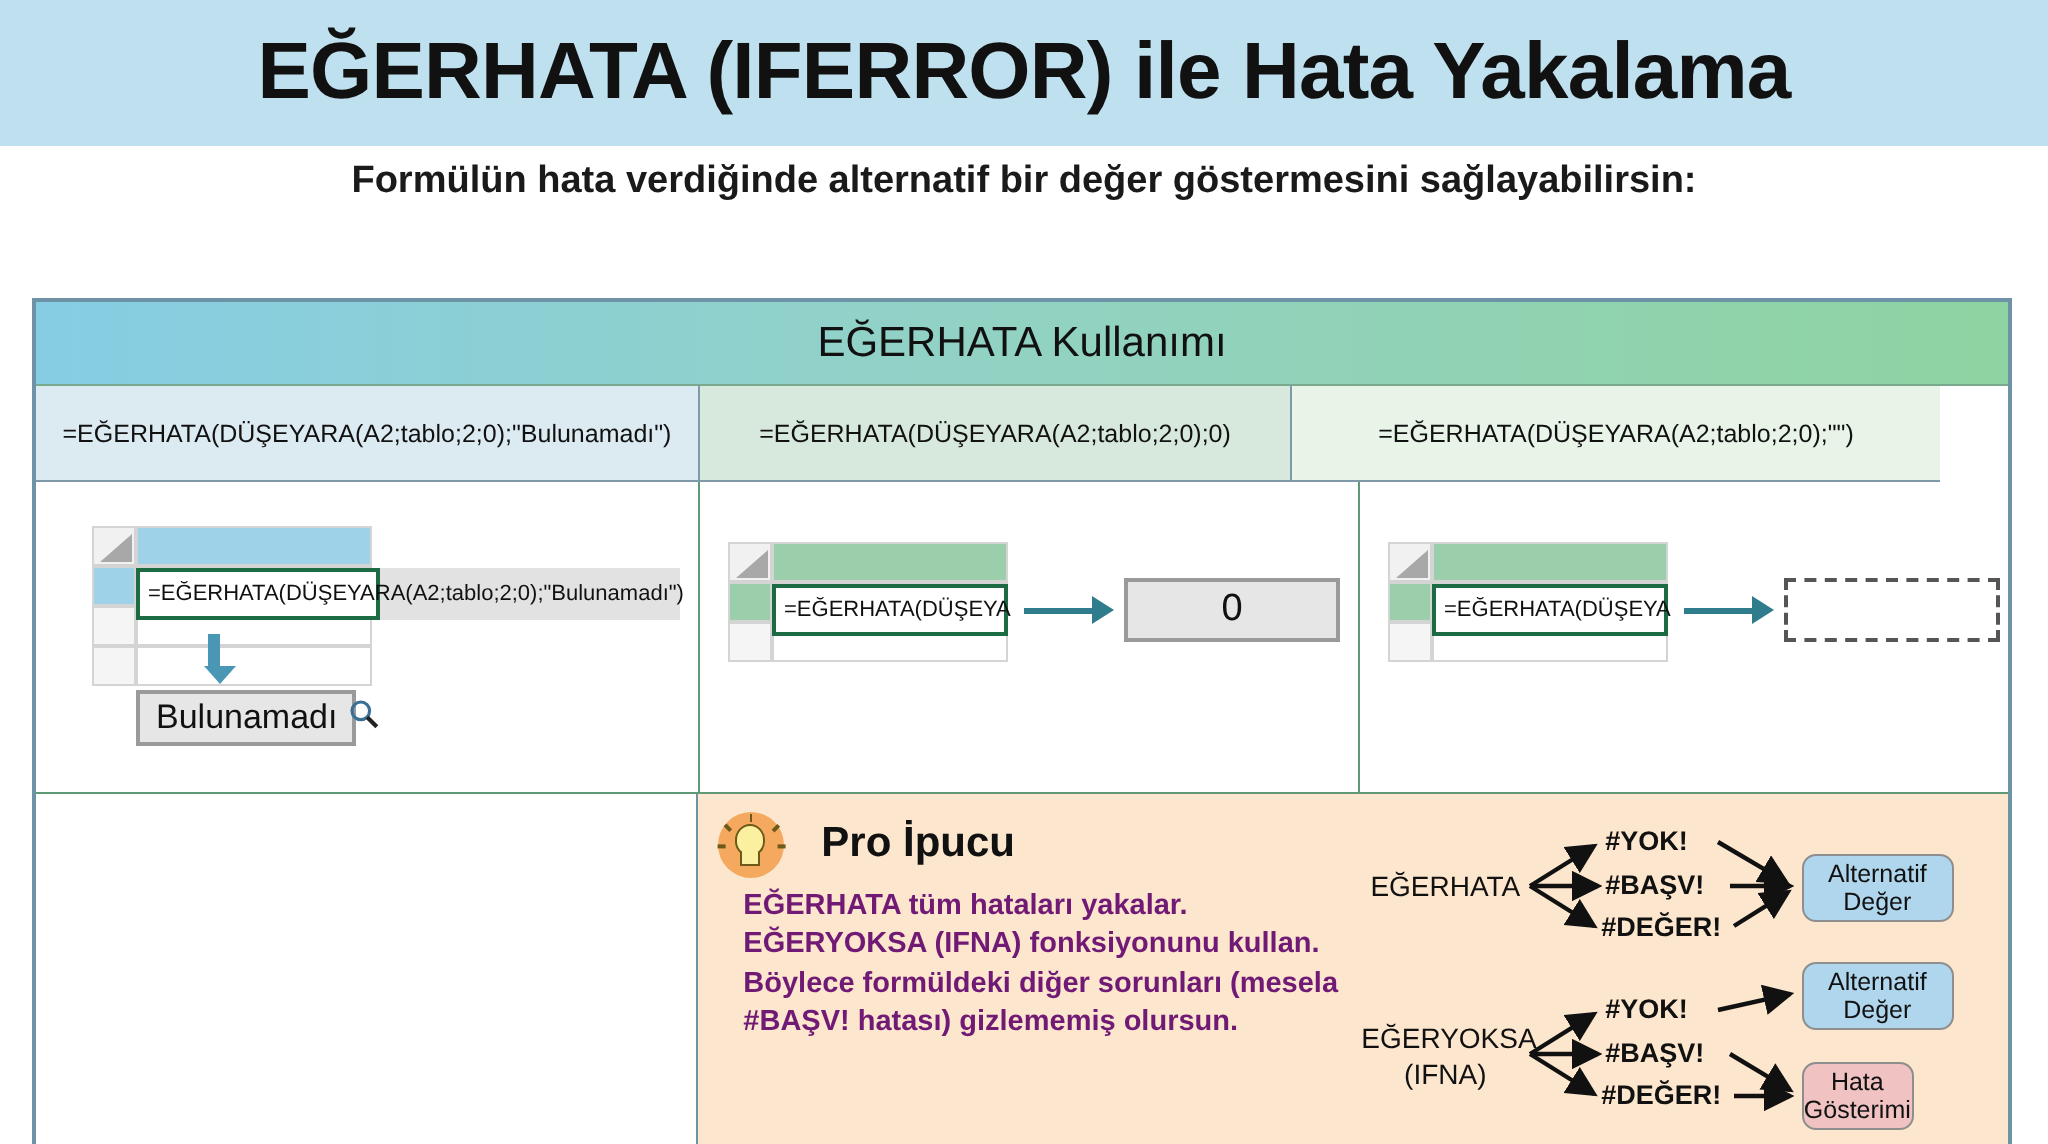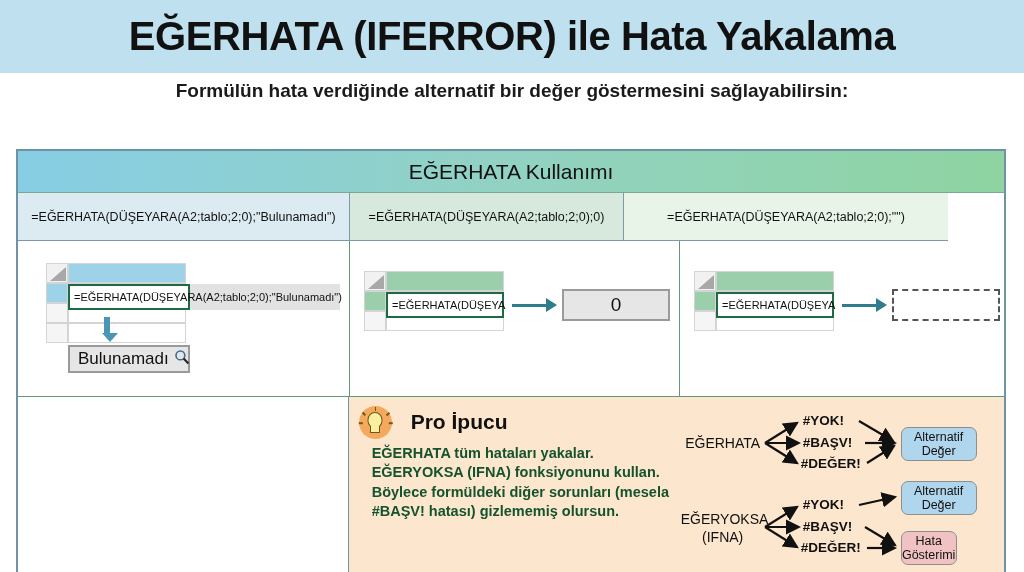--- a/index.html
+++ b/index.html
@@ -91,21 +91,21 @@
     font-size: 12.5px;
     color: #111111;
     box-sizing: border-box;
     border-right: 1px solid #7e9aa8;
     border-bottom: 1px solid #7e9aa8;
     text-align: center;
     padding: 0 4px;
     white-space: nowrap;
   }
   .formula-cell.c1 { width: 332px; background: #dceaf2; }
-  .formula-cell.c2 { width: 274px; background: #d7e9dc; }
+  .formula-cell.c2 { width: 296px; background: #d7e9dc; }
   .formula-cell.c3 { width: 324px; background: #e7f4e7; border-right: none; }
 
   
   .panels {
     position: absolute;
     left: 0; top: 90px;
     width: 100%;
     height: 156px;
     display: flex;
   }
@@ -297,21 +297,21 @@
   }
   .tip-title {
     font-size: 21px;
     font-weight: bold;
     color: #111111;
   }
   .tip-body {
     padding: 5px 0 0 23px;
     font-size: 14.5px;
     font-weight: bold;
-    color: #14532d;
+    color: #701a75;
     line-height: 1.33;
     width: 325px;
   }
 
   
   .flow-diagram {
     position: absolute;
     left: 332px; top: 8px;
     width: 326px;
     height: 168px;
@@ -397,21 +397,21 @@
       </div>
 
       <div class="formula-overflow" style="left:50px; top:43px; width:272px;"></div>
       <div class="formula-box" style="left:50px; top:43px; width:122px; height:26px;">=EĞERHATA(DÜŞEYARA(A2;tablo;2;0);"Bulunamadı")</div>
 
       <div class="down-arrow" style="left:84px; top:76px;">
         <div class="shaft"></div>
         <div class="head"></div>
       </div>
 
-      <div class="result-box found" style="left:50px; top:104px; width:122px; height:28px;">
+      <div class="result-box found" style="left:50px; top:104px; width:110px; height:28px;">
         <span>Bulunamadı</span>
         <span class="magnifier">
           <svg width="16" height="16" viewBox="0 0 16 16">
             <circle cx="6.4" cy="6.4" r="4.4" fill="none" stroke="#3b6f93" stroke-width="1.6"></circle>
             <line x1="9.6" y1="9.6" x2="14.4" y2="14.4" stroke="#222222" stroke-width="2.1"></line>
           </svg>
         </span>
       </div>
     </div>
 

